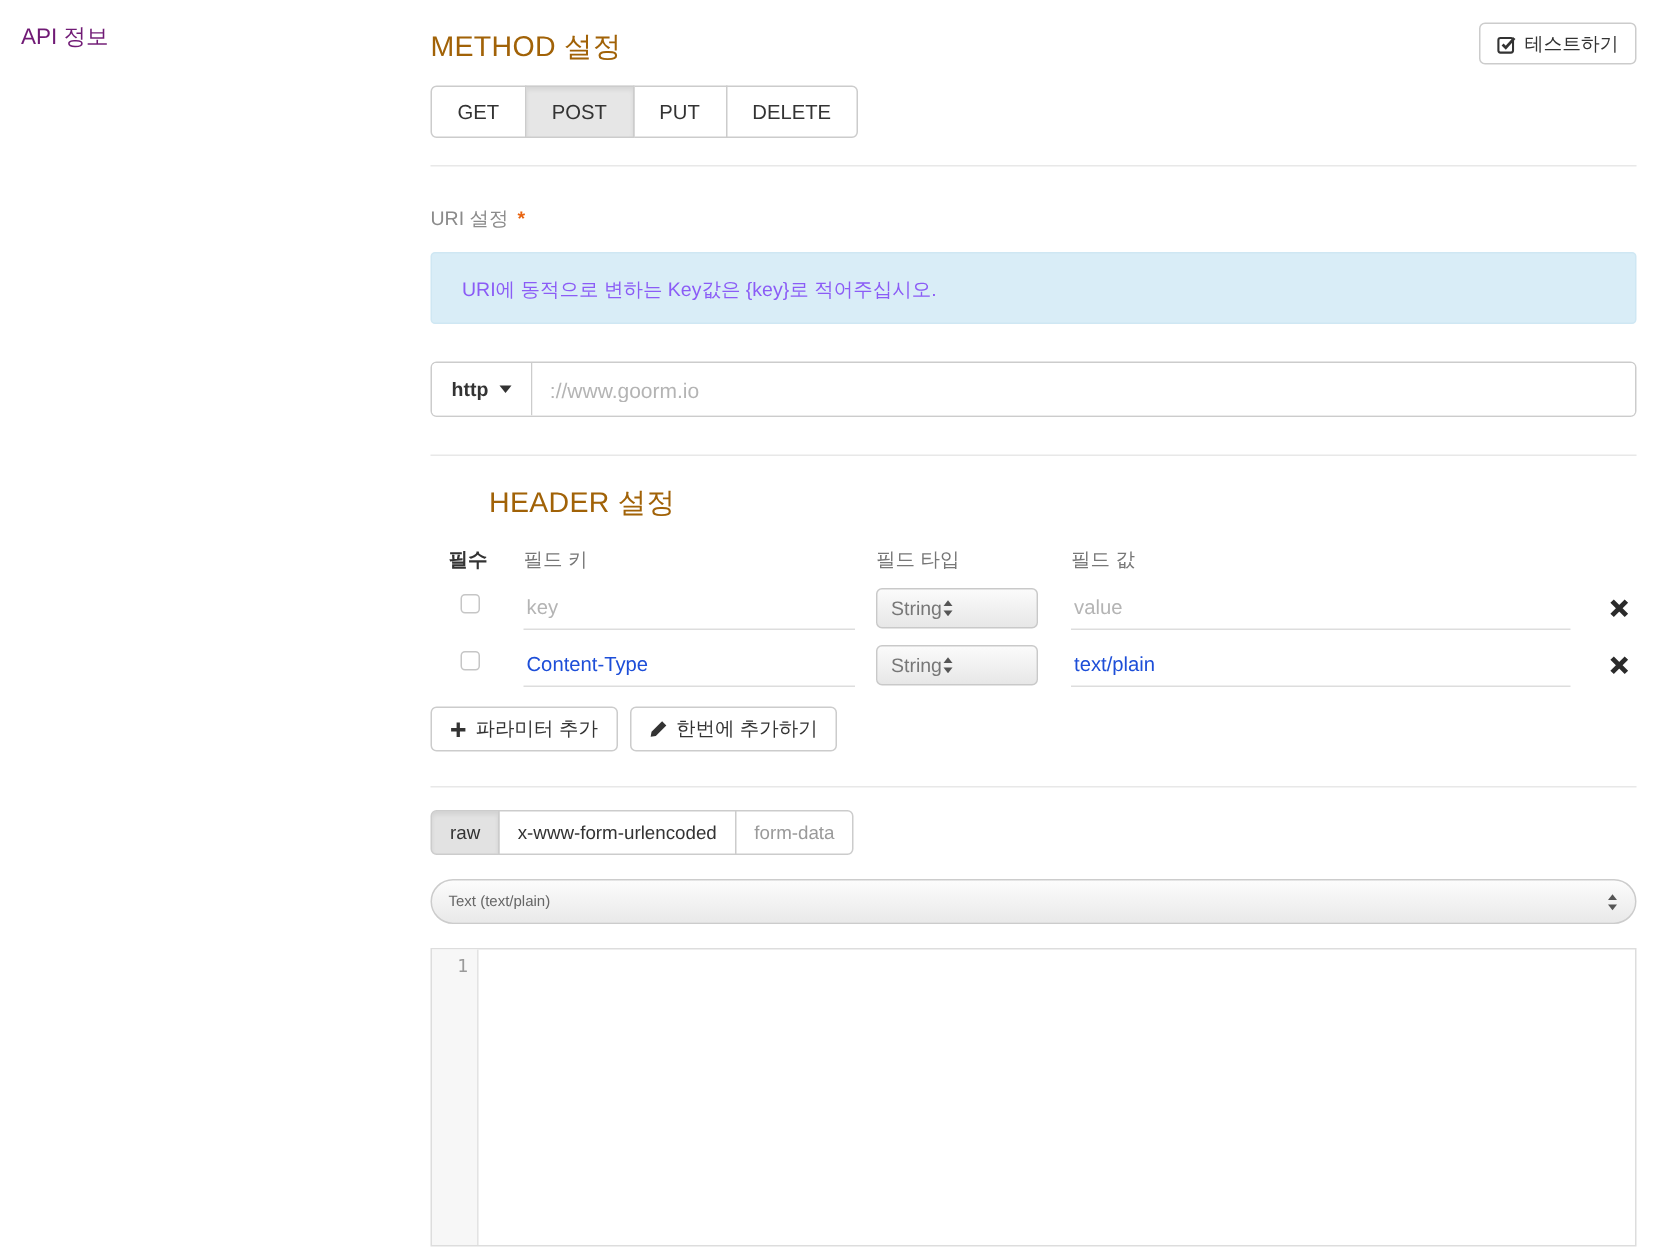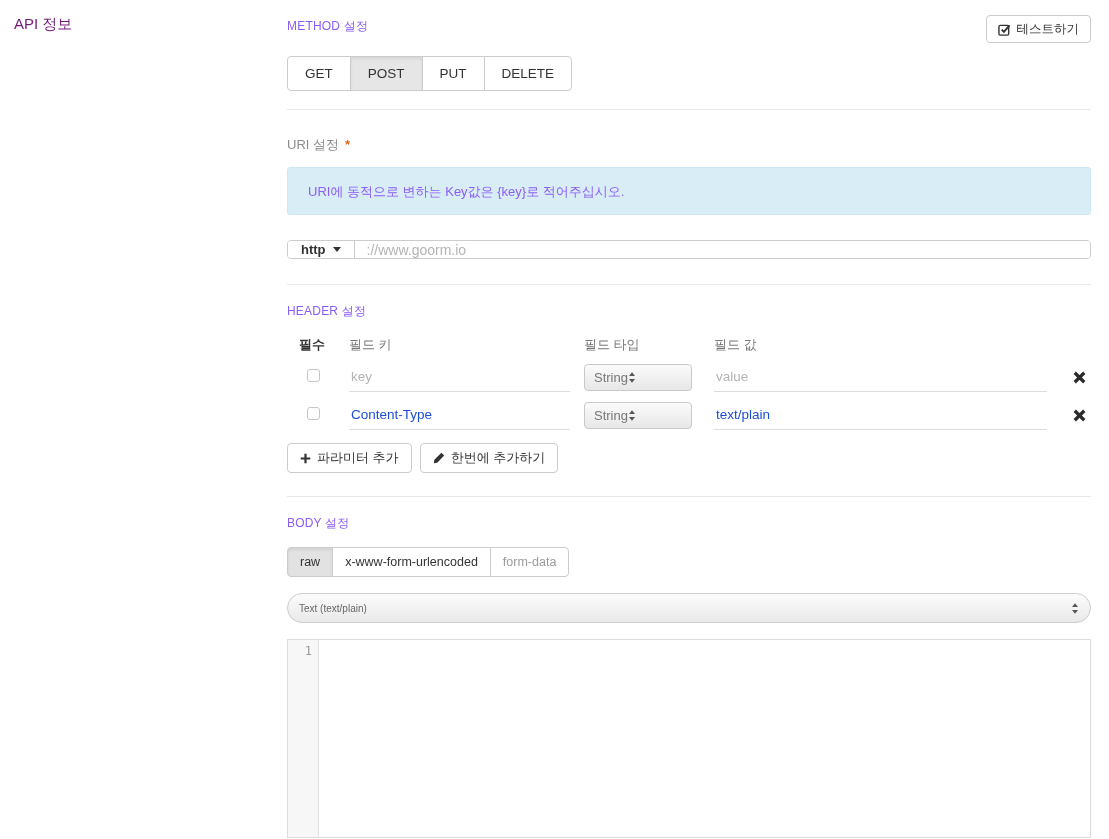--- a/index.html
+++ b/index.html
@@ -2,21 +2,21 @@
 <html><head>
 <meta charset="utf-8">
 <style>
   * { margin:0; padding:0; box-sizing:border-box; }
   html,body { background:#fff; width:1109px; font-family:"Liberation Sans", sans-serif; color:#333; }
   .page { display:flex; width:1109px; padding:15px 18px 16px 14px; }
   .side-col { width:273px; flex:none; }
   .page-title { font-size:15px; color:#701a75; }
   .main-col { flex:1; min-width:0; }
 
-  .section-label { font-size:12px; color:#8b5cf6; letter-spacing:.2px; }
+  .section-label { font-size:19px; color:#a16207; letter-spacing:.2px; }
   .divider { border:none; border-top:1px solid #e8e8e8; margin:0; }
 
   
   .method-header { display:flex; justify-content:space-between; align-items:flex-start; }
   .btn { display:inline-flex; align-items:center; gap:6px; background:#fff; border:1px solid #ccc;
          border-radius:4px; font-size:12.5px; color:#333; cursor:pointer; font-family:inherit; }
   .test-btn { height:28px; padding:0 11px; }
 
   
   .seg-group { display:inline-flex; margin-top:13px; }
@@ -26,31 +26,31 @@
   .seg-btn:last-child { border-radius:0 4px 4px 0; }
   .seg-btn.active { background:#e6e6e6; box-shadow:inset 0 2px 3px rgba(0,0,0,.07); z-index:1; }
   .divider-1 { margin-top:18px; }
 
   
   .uri-label-row { margin-top:26px; font-size:13px; color:#8b8b8b; }
   .required-mark { color:#e8630f; font-weight:bold; font-size:13px; margin-left:6px; }
   .info-alert { margin-top:13px; background:#d9edf7; border:1px solid #cfe7f3; border-radius:3px;
                 color:#8b5cf6; font-size:13px; padding:15px 20px; height:48px; }
   .url-group { margin-top:25px; display:flex; align-items:stretch; border:1px solid #ccc; border-radius:4px;
-               height:19px; overflow:hidden; }
+               height:37px; overflow:hidden; }
   .proto-addon { display:flex; align-items:center; gap:7px; padding:0 13px; border-right:1px solid #ccc;
                  background:#fff; cursor:pointer; font-size:13px; font-weight:bold; color:#333; }
   .caret-down { width:0; height:0; border-left:4px solid transparent; border-right:4px solid transparent;
                 border-top:5px solid #333; }
   .url-input { flex:1; border:none; outline:none; padding:0 12px; font-size:14px; color:#a16207; font-family:inherit; }
   .url-input::placeholder { color:#b4b4b4; }
   .divider-2 { margin-top:25px; }
 
   
-  .header-label { margin-top:18px; }
+  .header-label { margin-top:18px;margin-left:39px; }
   .hdr-grid { display:grid; grid-template-columns:50px 235px 130px 1fr 24px; align-items:center; padding-left:12px; }
   .col-head { font-size:13px; color:#777; }
   .col-head.required { color:#333; font-weight:bold; }
   .table-head { margin-top:16px; }
   .param-row { margin-top:8px; height:30px; }
   .checkbox { width:13px; height:13px; border:1px solid #c6c6c6; border-radius:3px; background:#fff;
               display:inline-block; margin-left:8px; cursor:pointer; }
   .cell-input { width:100%; border:none; border-bottom:1px solid #ddd; outline:none; font-size:13.5px;
                 color:#1d4ed8; padding:6px 2px 7px; font-family:inherit; background:transparent; }
   .cell-input::placeholder { color:#b4b4b4; }
@@ -193,21 +193,20 @@
         <span style="line-height:0"><svg width="12" height="12" viewBox="0 0 14 14">
               <path d="M9.8 0.9l3.3 3.3-8.2 8.2-4 0.7 0.7-4z" fill="#333"></path>
             </svg></span>
         <span>한번에 추가하기</span>
       </button>
     </div>
 
     <hr class="divider divider-3">
 
     
-    <div class="section-label body-label">BODY 설정</div>
 
     <div class="tab-group">
       <button class="tab-btn active">raw</button>
       <button class="tab-btn">x-www-form-urlencoded</button>
       <button class="tab-btn">form-data</button>
     </div>
 
     <div class="type-select-wide">
       <span>Text (text/plain)</span>
       <span style="line-height:0"><svg width="8" height="13" viewBox="0 0 8 13">

